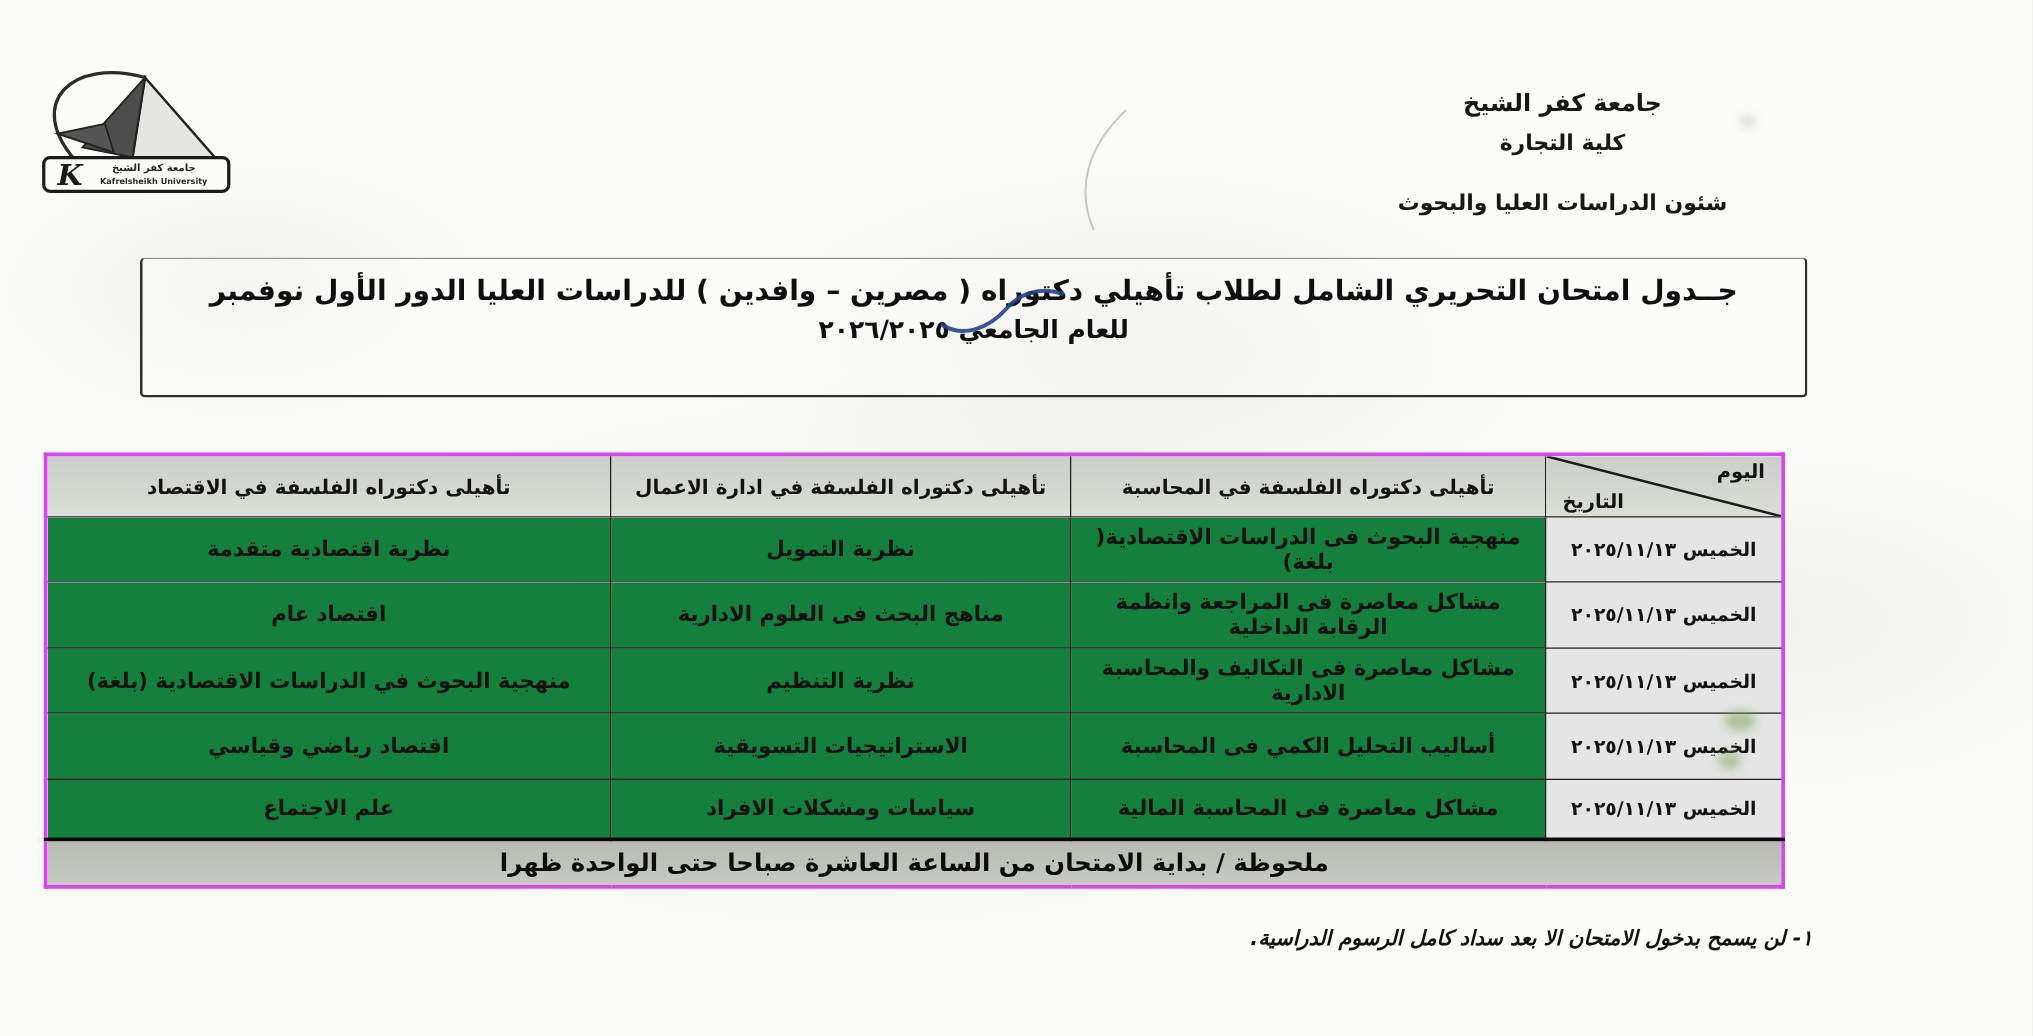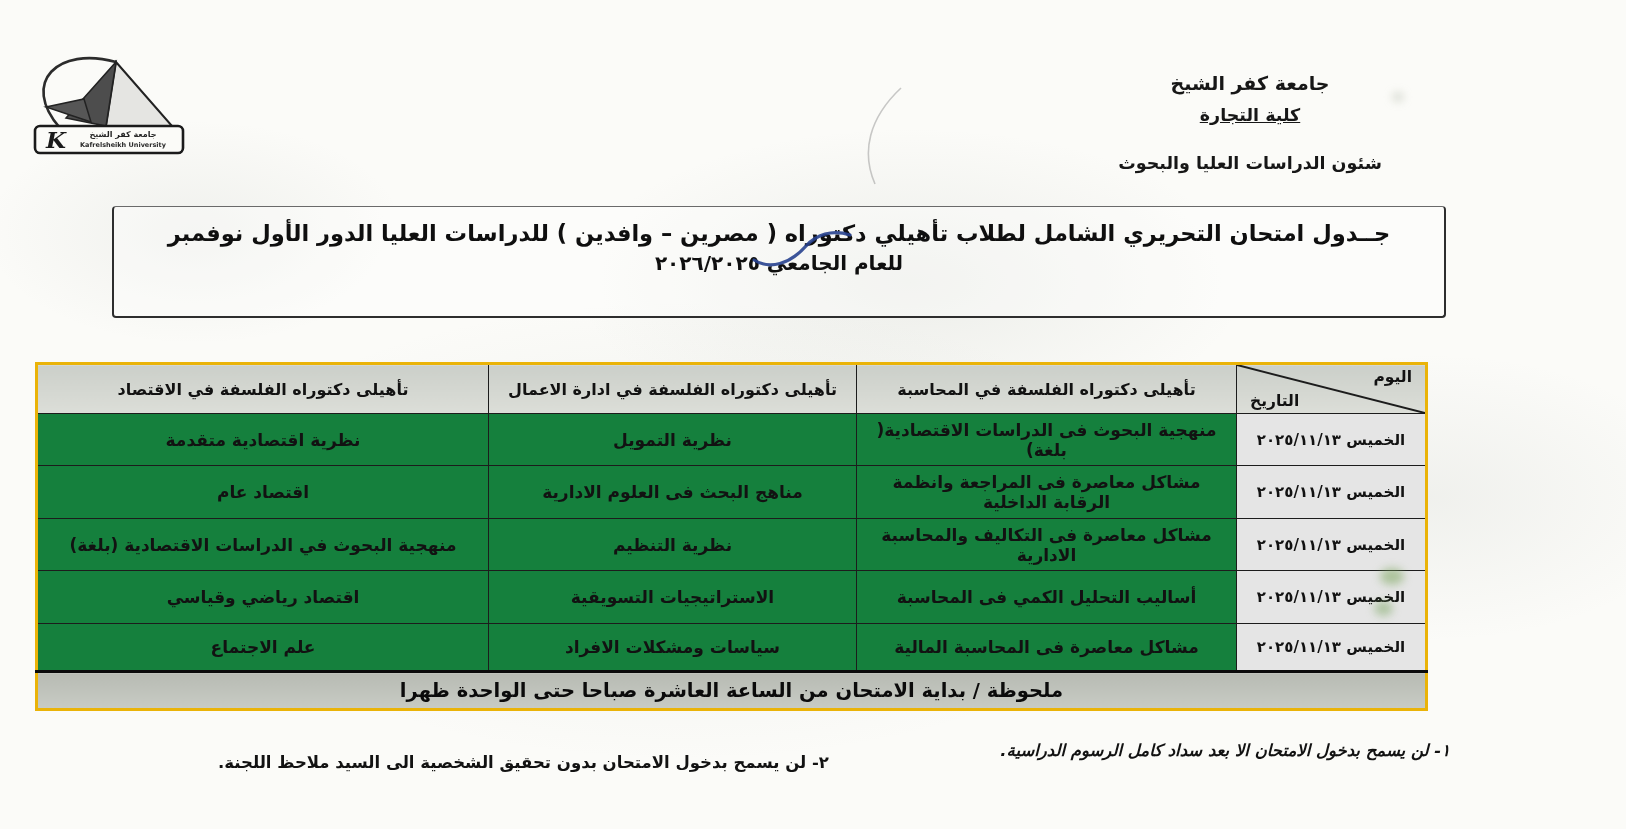--- a/index.html
+++ b/index.html
@@ -19,38 +19,38 @@
       radial-gradient(380px 200px at 88% 60%, rgba(140,148,140,0.10), transparent 72%);
   }
   
   #logo{position:absolute; left:20px; top:46px; width:176px; height:120px;}
   
   #letterhead{
     position:absolute; top:72px; right:186px; width:380px;
     direction:rtl; text-align:center; font-weight:bold; color:#171717;
   }
   #letterhead .l1{font-size:19px; margin-bottom:11px;}
-  #letterhead .l2{font-size:17.5px; margin-bottom:10px;text-decoration:underline;}
+  #letterhead .l2{font-size:17.5px; margin-bottom:10px;}
   #letterhead .l3{font-size:17.5px;margin-top:28px;}
   
   #title-box{
     position:absolute; left:112px; top:206px; width:1334px; height:112px;
     box-sizing:border-box; border:2px solid #2e2e2e; border-top:1.6px solid #6a6a6a;
     border-radius:4px; direction:rtl; text-align:center; font-weight:bold; color:#0f0f0f;
     background:rgba(255,255,255,0.35);
   }
   #title-line1{font-size:22.5px; margin-top:13px; letter-spacing:.2px;}
   #title-line2{font-size:20px; margin-top:5px;}
   #pen-mark{position:absolute; left:748px; top:224px; width:108px; height:46px; pointer-events:none;}
   #scratch{position:absolute; left:855px; top:84px; width:60px; height:104px; pointer-events:none; opacity:.45;}
   
   #schedule{
     position:absolute; left:35px; top:362px; width:1390px;
     border-collapse:collapse; direction:rtl; table-layout:fixed;
-    font-weight:bold; color:#121212; border:3px solid #eab308;
+    font-weight:bold; color:#121212; border:3px solid #d946ef;
   }
   #schedule th, #schedule td{
     border:1.7px solid #1c1c1c; text-align:center; vertical-align:middle;
     padding:2px 8px; overflow:hidden;
   }
   #schedule thead th{
     height:44px; font-size:16px;
     background:linear-gradient(#cbcfc9,#dcded8);
   }
   #schedule .day-th{position:relative; padding:0;}
@@ -163,18 +163,17 @@
         <td>سياسات ومشكلات الافراد</td>
         <td>علم الاجتماع</td>
       </tr>
       <tr class="note-row">
         <td colspan="4">ملحوظة / بداية الامتحان من الساعة العاشرة صباحا حتى الواحدة ظهرا</td>
       </tr>
     </tbody>
   </table>
 
   <div id="footnote-1" class="footnote">١- لن يسمح بدخول الامتحان الا بعد سداد كامل الرسوم الدراسية.</div>
-  <div id="footnote-2" class="footnote">٢- لن يسمح بدخول الامتحان بدون تحقيق الشخصية الى السيد ملاحظ اللجنة.</div>
 
   <div id="smudge-1" class="smudge"></div>
   <div id="smudge-2" class="smudge"></div>
   <div id="smudge-3" class="smudge"></div>
 </div>
 
 </body></html>

